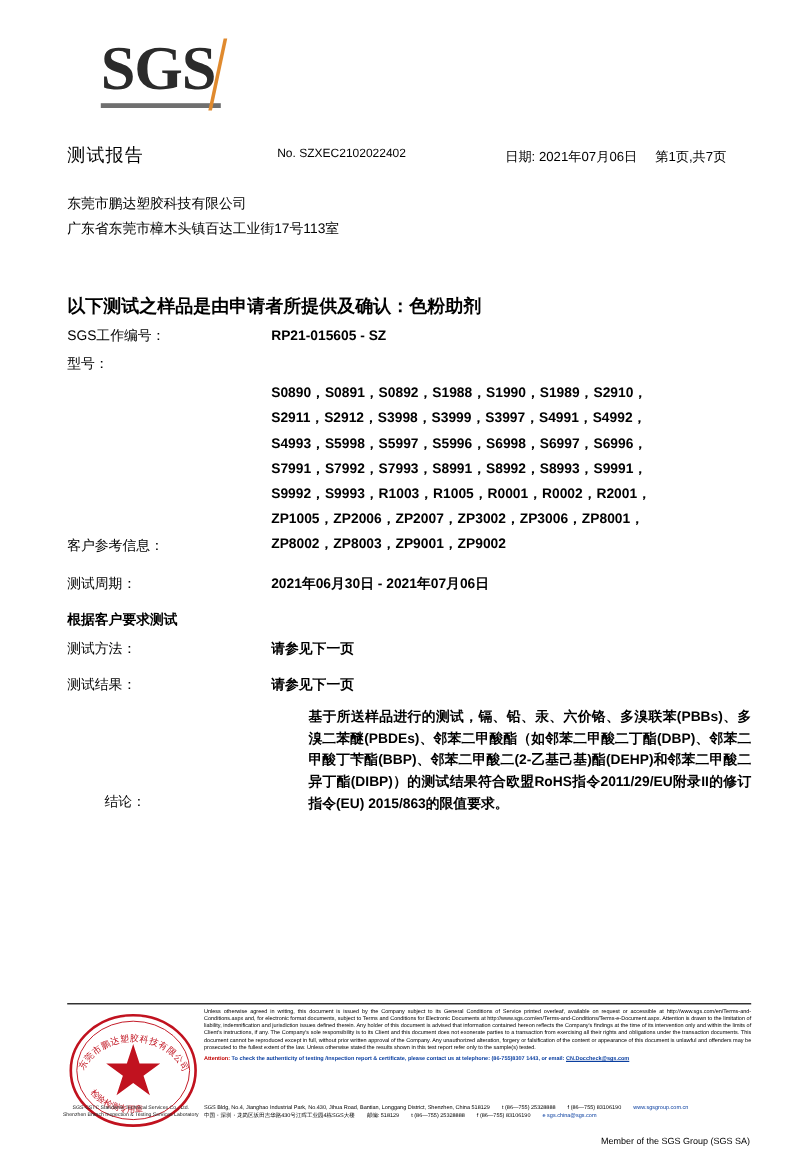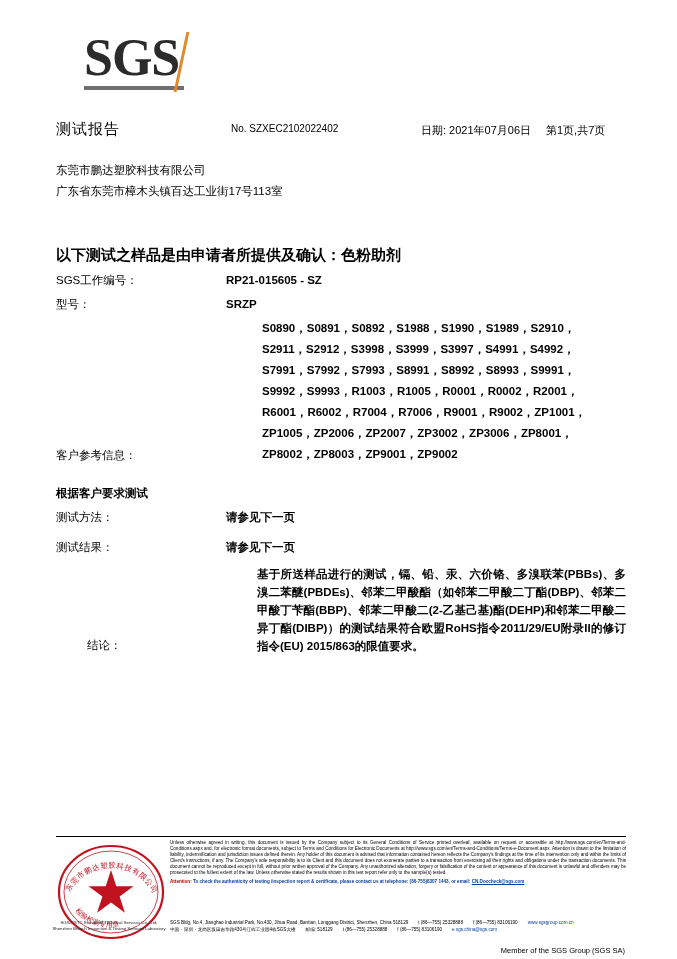--- a/index.html
+++ b/index.html
@@ -130,21 +130,20 @@
     line-height: 20px;
   }
   .field-value {
     flex: 1 1 auto;
     font-size: 11.5px;
     line-height: 20px;
     font-weight: bold;
   }
   .refs .field-value {
     line-height: 21px;
-    margin-left: 36px;
   }
   .ref-line {
     white-space: nowrap;
   }
   .conclusion-row {
     margin-top: 8px;
     margin-left: 31px;
   }
   .conclusion-row .field-value {
     line-height: 18px;
@@ -256,39 +255,42 @@
 
   <div class="fields">
 
     <div class="field-row">
       <div class="field-label">SGS工作编号：</div>
       <div class="field-value">RP21-015605 - SZ</div>
     </div>
 
     <div class="field-row">
       <div class="field-label">型号：</div>
-      <div class="field-value">SRZP</div>
     </div>
 
     <div class="field-row refs">
       <div class="field-label">客户参考信息：</div>
       <div class="field-value">
         <div class="ref-line">S0890，S0891，S0892，S1988，S1990，S1989，S2910，</div>
         <div class="ref-line">S2911，S2912，S3998，S3999，S3997，S4991，S4992，</div>
+        <div class="ref-line">S4993，S5998，S5997，S5996，S6998，S6997，S6996，</div>
         <div class="ref-line">S7991，S7992，S7993，S8991，S8992，S8993，S9991，</div>
         <div class="ref-line">S9992，S9993，R1003，R1005，R0001，R0002，R2001，</div>
-        <div class="ref-line">R6001，R6002，R7004，R7006，R9001，R9002，ZP1001，</div>
         <div class="ref-line">ZP1005，ZP2006，ZP2007，ZP3002，ZP3006，ZP8001，</div>
         <div class="ref-line">ZP8002，ZP8003，ZP9001，ZP9002</div>
       </div>
     </div>
 
     <div class="gap-a"></div>
 
 
+    <div class="field-row">
+      <div class="field-label">测试周期：</div>
+      <div class="field-value">2021年06月30日 - 2021年07月06日</div>
+    </div>
 
     <div class="gap-b"></div>
 
     <div class="field-row">
       <div class="field-value">根据客户要求测试</div>
     </div>
 
     <div class="field-row">
       <div class="field-label">测试方法：</div>
       <div class="field-value">请参见下一页</div>

